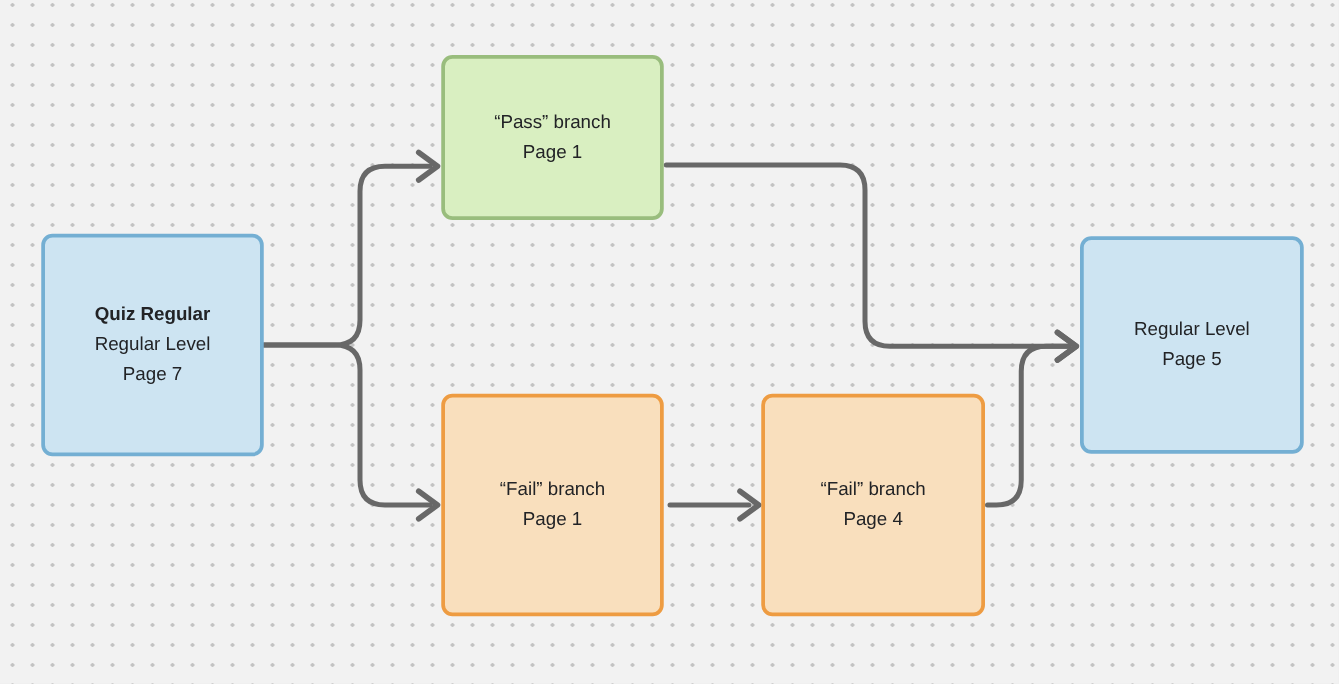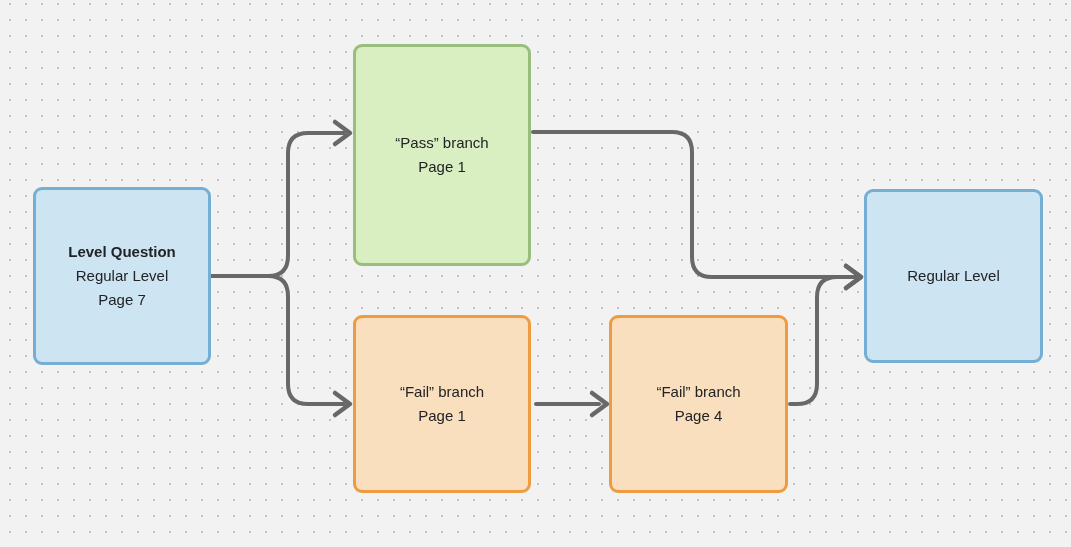--- a/index.html
+++ b/index.html
@@ -43,21 +43,21 @@
     font-size:15px;
     line-height:24px;
     cursor:pointer;
   }
   .node .line{width:100%;}
   .node .bold{font-weight:700;}
   .node-blue  {background:#cde4f2;border-color:#74afd3;}
   .node-green {background:#d9efc1;border-color:#99bd7d;}
   .node-orange{background:#f9dfbd;border-color:#ee9c42;text-align:center;}
   .node-a{left:33px; top:187px;width:178px;height:178px;}
-  .node-b{left:353px;top:44px; width:178px;height:222px;}
+  .node-b{left:353px;top:44px; width:178px;height:132px;}
   .node-c{left:353px;top:315px;width:178px;height:178px;}
   .node-d{left:609px;top:315px;width:179px;height:178px;}
   .node-e{left:864px;top:189px;width:179px;height:174px;}
 </style>
 </head>
 <body>
 
 <div class="canvas">
 
   <svg class="edges" viewBox="0 0 1071 547" xmlns="http://www.w3.org/2000/svg">
@@ -67,21 +67,21 @@
     <path class="arrowhead" d="M335,393 L350,404 L335,415"></path>
     <path class="edge" d="M533,132 H672 Q692,132 692,152 V257 Q692,277 712,277 H855"></path>
     <path class="arrowhead" d="M846,266 L861,277 L846,288"></path>
     <path class="edge" d="M536,404 H599"></path>
     <path class="arrowhead" d="M592,393 L607,404 L592,415"></path>
     <path class="edge" d="M790,404 H797 Q817,404 817,384 V297 Q817,277 837,277 H855"></path>
     <path class="arrowhead" d="M846,266 L861,277 L846,288"></path>
   </svg>
 
   <div class="node node-blue node-a">
-    <div class="line bold">Level Question</div>
+    <div class="line bold">Quiz Regular</div>
     <div class="line">Regular Level</div>
     <div class="line">Page 7</div>
   </div>
 
   <div class="node node-green node-b">
     <div class="line">“Pass” branch</div>
     <div class="line">Page 1</div>
   </div>
 
   <div class="node node-orange node-c">
@@ -89,15 +89,16 @@
     <div class="line">Page 1</div>
   </div>
 
   <div class="node node-orange node-d">
     <div class="line">“Fail” branch</div>
     <div class="line">Page 4</div>
   </div>
 
   <div class="node node-blue node-e">
     <div class="line">Regular Level</div>
+    <div class="line">Page 5</div>
   </div>
 
 </div>
 
 </body></html>

